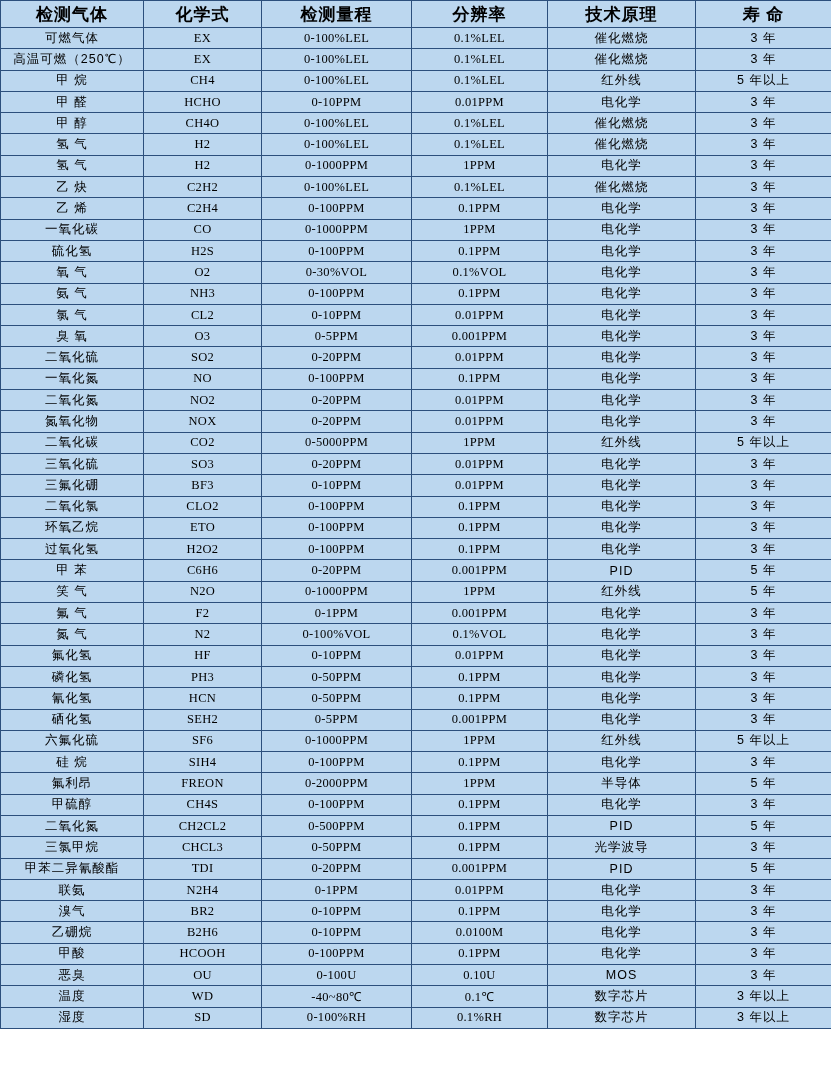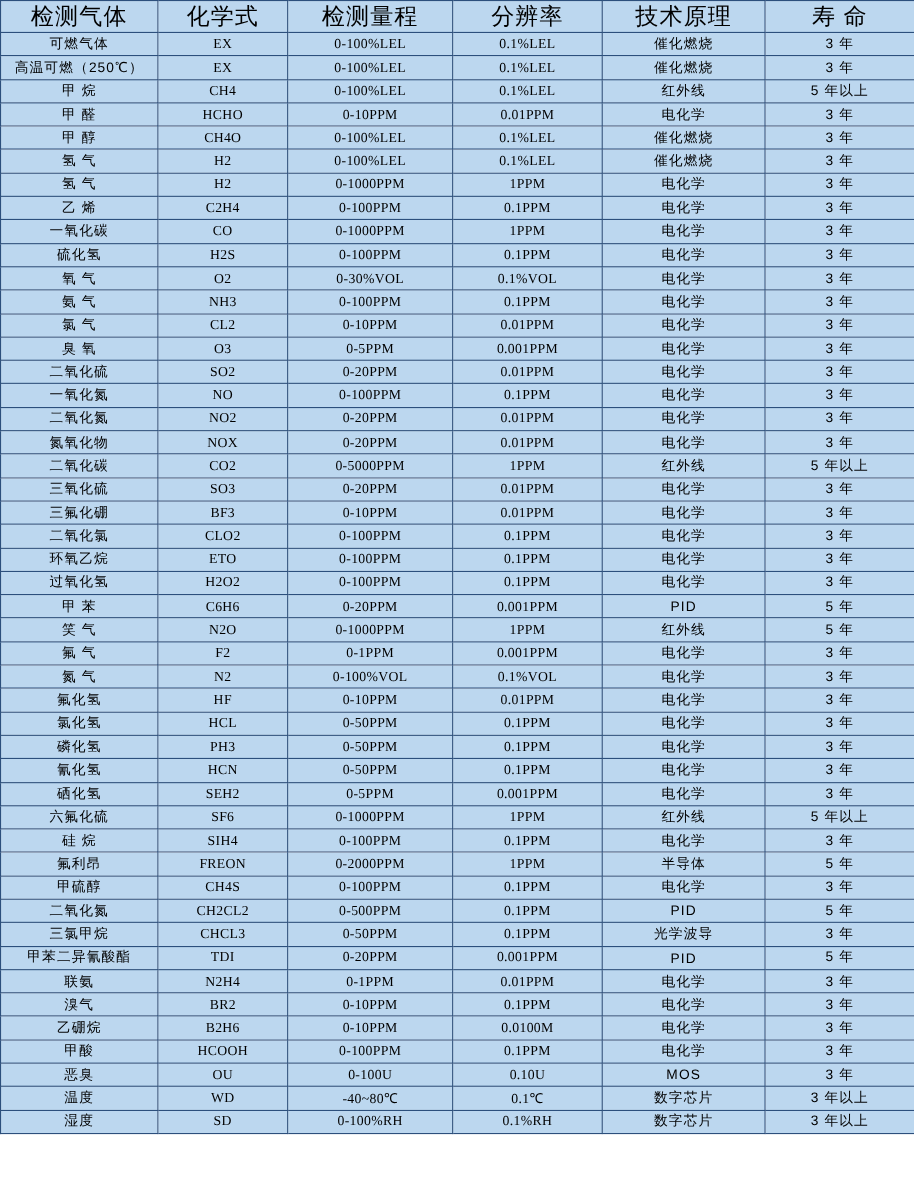--- a/index.html
+++ b/index.html
@@ -29,22 +29,22 @@
     vertical-align: middle;
     color: #000000;
     background: #bcd7ef;
     font-family: "Liberation Sans", sans-serif;
     padding: 0;
     overflow: hidden;
     white-space: nowrap;
   }
   table.gas-table th {
     height: 26px;
-    font-size: 21px;
-    font-weight: normal;
+    font-size: 17px;
+    font-weight: bold;
     letter-spacing: 1px;
   }
   table.gas-table td {
     height: 20.3px;
     font-size: 12.5px;
   }
   table.gas-table td.name {
     letter-spacing: 1px;
     text-align: center;
   }
@@ -140,20 +140,28 @@
         </tr>
         <tr>
           <td class="name">氢 气</td>
           <td class="formula">H2</td>
           <td class="range">0-1000PPM</td>
           <td class="res">1PPM</td>
           <td class="tech">电化学</td>
           <td class="life">3 年</td>
         </tr>
         <tr>
+          <td class="name">乙 炔</td>
+          <td class="formula">C2H2</td>
+          <td class="range">0-100%LEL</td>
+          <td class="res">0.1%LEL</td>
+          <td class="tech">催化燃烧</td>
+          <td class="life">3 年</td>
+        </tr>
+        <tr>
           <td class="name">乙 烯</td>
           <td class="formula">C2H4</td>
           <td class="range">0-100PPM</td>
           <td class="res">0.1PPM</td>
           <td class="tech">电化学</td>
           <td class="life">3 年</td>
         </tr>
         <tr>
           <td class="name">一氧化碳</td>
           <td class="formula">CO</td>
@@ -312,28 +320,20 @@
           <td class="range">0-100%VOL</td>
           <td class="res">0.1%VOL</td>
           <td class="tech">电化学</td>
           <td class="life">3 年</td>
         </tr>
         <tr>
           <td class="name">氟化氢</td>
           <td class="formula">HF</td>
           <td class="range">0-10PPM</td>
           <td class="res">0.01PPM</td>
-          <td class="tech">电化学</td>
-          <td class="life">3 年</td>
-        </tr>
-        <tr>
-          <td class="name">氯化氢</td>
-          <td class="formula">HCL</td>
-          <td class="range">0-50PPM</td>
-          <td class="res">0.1PPM</td>
           <td class="tech">电化学</td>
           <td class="life">3 年</td>
         </tr>
         <tr>
           <td class="name">磷化氢</td>
           <td class="formula">PH3</td>
           <td class="range">0-50PPM</td>
           <td class="res">0.1PPM</td>
           <td class="tech">电化学</td>
           <td class="life">3 年</td>

